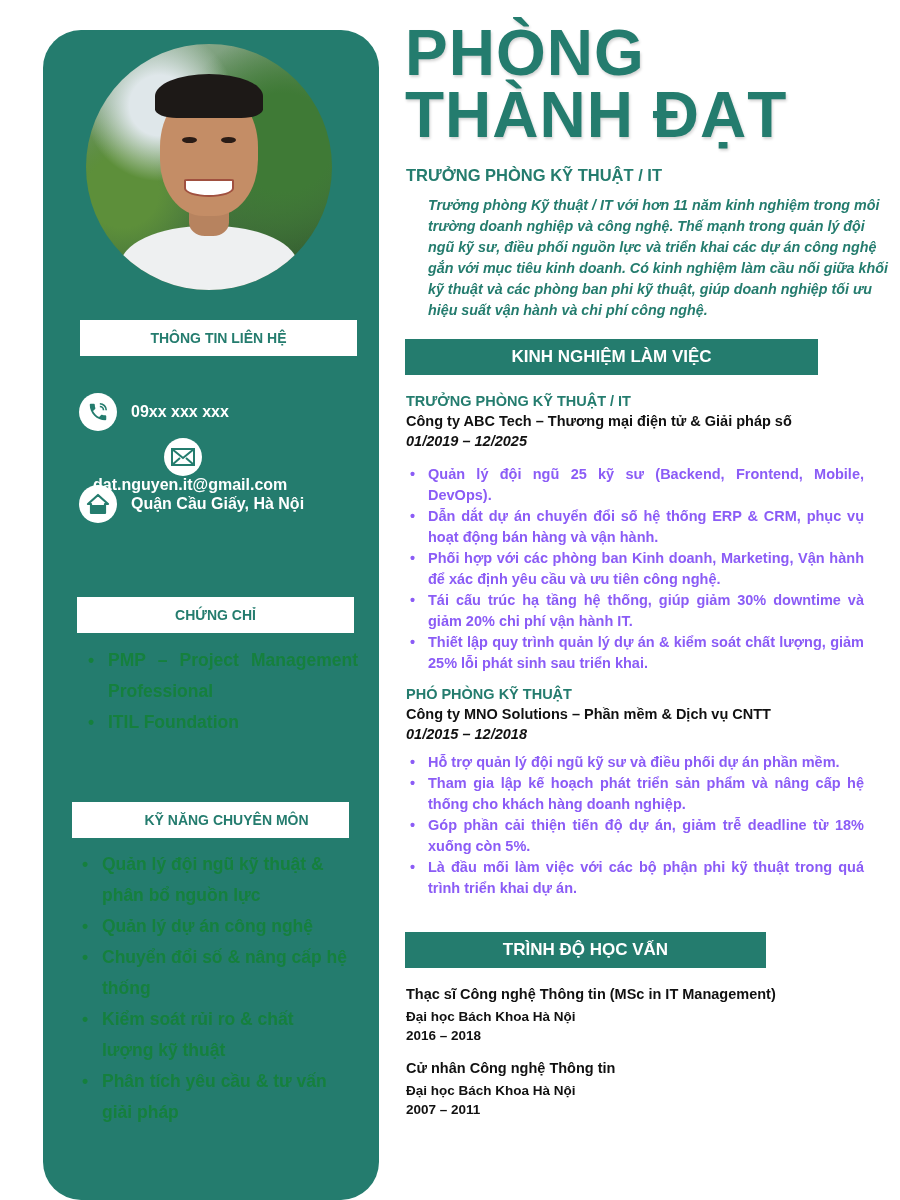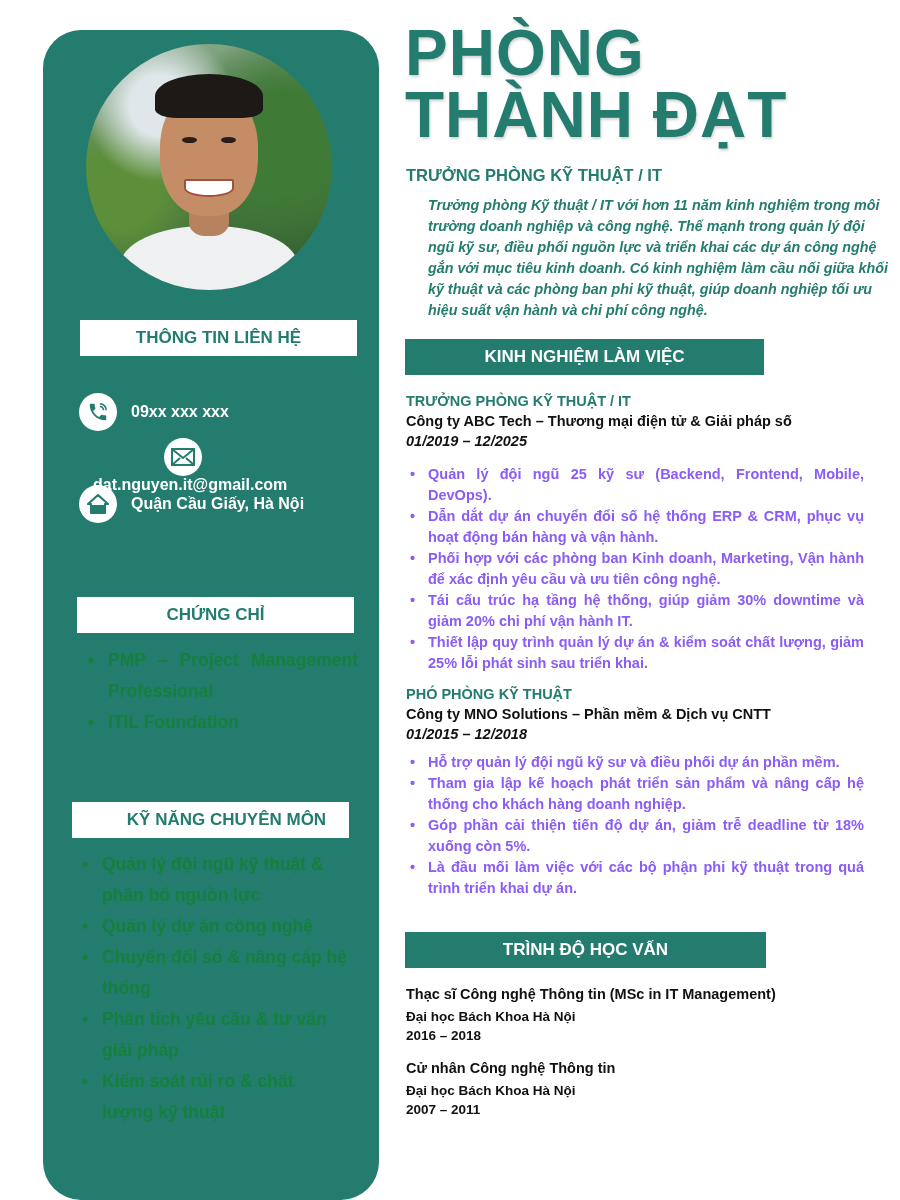--- a/index.html
+++ b/index.html
@@ -31,21 +31,21 @@
   .avatar .hair {
     position: absolute; left: 28%; top: 12%; width: 44%; height: 18%; background: #1d1917; border-radius: 50% 50% 20% 20%;
   }
   .avatar .eye { position: absolute; top: 38%; width: 6%; height: 2.4%; background: #2a1c16; border-radius: 50%; }
   .avatar .eye.l { left: 39%; } .avatar .eye.r { left: 55%; }
   .avatar .smile {
     position: absolute; left: 40%; top: 55%; width: 20%; height: 7%; background: #fff; border-radius: 10% 10% 60% 60%; border: 2px solid #a0503f;
   }
 
   .side-header {
-    position: absolute; background: #fff; color: #247c6e; font-weight: bold; font-size: 17px;
+    position: absolute; background: #fff; color: #247c6e; font-weight: bold; font-size: 14px;
     text-align: center; line-height: 36px; height: 36px;
   }
   .contact-row { position: absolute; left: 79px; display: flex; align-items: center; }
   .contact-icon {
     width: 38px; height: 38px; border-radius: 50%; background: #fff; display: flex; align-items: center; justify-content: center;
   }
   .contact-text { color: #fff; font-weight: bold; font-size: 16px; margin-left: 14px; }
 
   .side-list { position: absolute; list-style: none; color: #15803d; font-weight: bold; font-size: 17.5px; line-height: 31px; }
   .side-list li { position: relative; padding-left: 22px; }
@@ -126,32 +126,32 @@
 <ul class="side-list" style="left:86px; top:645px; width:272px;">
   <li style="text-align:justify;">PMP – Project Management Professional</li>
   <li>ITIL Foundation</li>
 </ul>
 
 <div class="side-header" style="left:72px; top:802px; width:277px;padding-left:32px;">KỸ NĂNG CHUYÊN MÔN</div>
 <ul class="side-list" style="left:80px; top:849px; width:268px;">
   <li>Quản lý đội ngũ kỹ thuật &amp; phân bổ nguồn lực</li>
   <li>Quản lý dự án công nghệ</li>
   <li>Chuyển đổi số &amp; nâng cấp hệ thống</li>
+  <li>Kiểm soát rủi ro &amp; chất lượng kỹ thuật</li>
   <li>Phân tích yêu cầu &amp; tư vấn giải pháp</li>
-  <li>Kiểm soát rủi ro &amp; chất lượng kỹ thuật</li>
 </ul>
 
 <div class="name">
   <div>PHÒNG</div>
   <div>THÀNH ĐẠT</div>
 </div>
 <div class="job-title">TRƯỞNG PHÒNG KỸ THUẬT / IT</div>
 <p class="summary">Trưởng phòng Kỹ thuật / IT với hơn 11 năm kinh nghiệm trong môi trường doanh nghiệp và công nghệ. Thế mạnh trong quản lý đội ngũ kỹ sư, điều phối nguồn lực và triển khai các dự án công nghệ gắn với mục tiêu kinh doanh. Có kinh nghiệm làm cầu nối giữa khối kỹ thuật và các phòng ban phi kỹ thuật, giúp doanh nghiệp tối ưu hiệu suất vận hành và chi phí công nghệ.</p>
 
-<div class="main-header" style="left:405px; top:339px; width:359px;">KINH NGHIỆM LÀM VIỆC</div>
+<div class="main-header" style="left:405px; top:339px; width:413px;">KINH NGHIỆM LÀM VIỆC</div>
 
 <div class="role" style="top:393px;">TRƯỞNG PHÒNG KỸ THUẬT / IT</div>
 <div class="company" style="top:413px;">Công ty ABC Tech – Thương mại điện tử &amp; Giải pháp số</div>
 <div class="period" style="top:433px;">01/2019 – 12/2025</div>
 <ul class="bullets" style="top:464px;">
   <li>Quản lý đội ngũ 25 kỹ sư (Backend, Frontend, Mobile, DevOps).</li>
   <li>Dẫn dắt dự án chuyển đổi số hệ thống ERP &amp; CRM, phục vụ hoạt động bán hàng và vận hành.</li>
   <li>Phối hợp với các phòng ban Kinh doanh, Marketing, Vận hành để xác định yêu cầu và ưu tiên công nghệ.</li>
   <li>Tái cấu trúc hạ tầng hệ thống, giúp giảm 30% downtime và giảm 20% chi phí vận hành IT.</li>
   <li>Thiết lập quy trình quản lý dự án &amp; kiểm soát chất lượng, giảm 25% lỗi phát sinh sau triển khai.</li>

